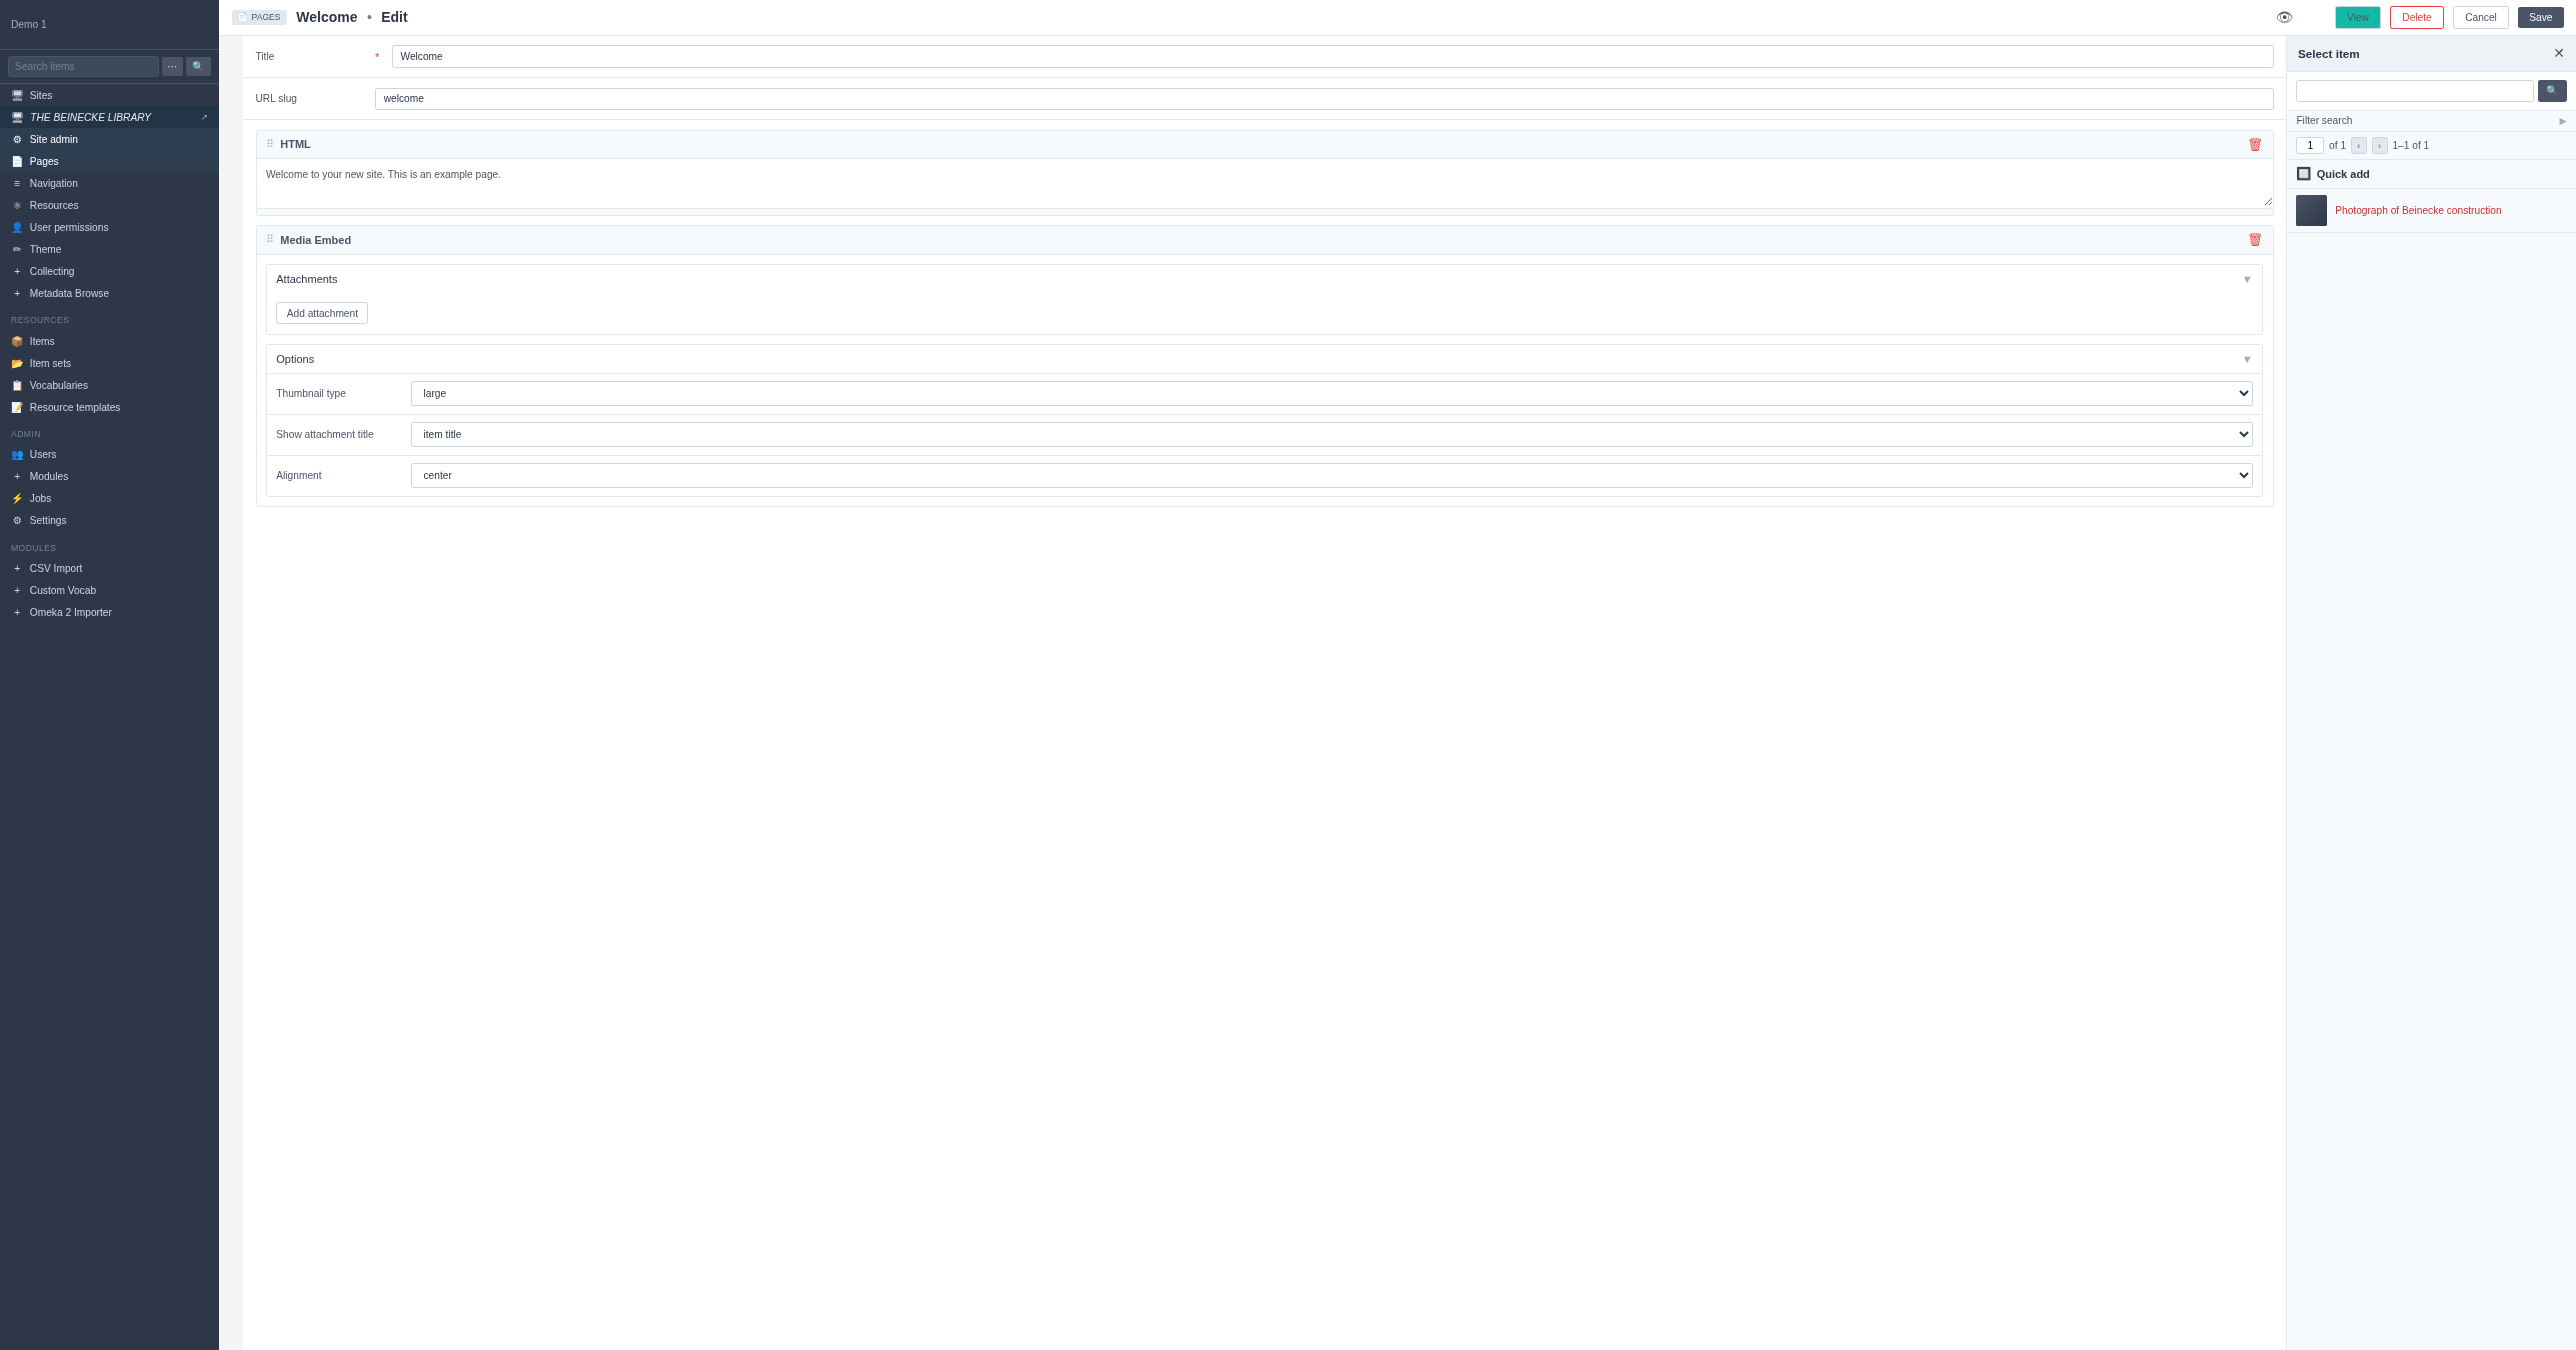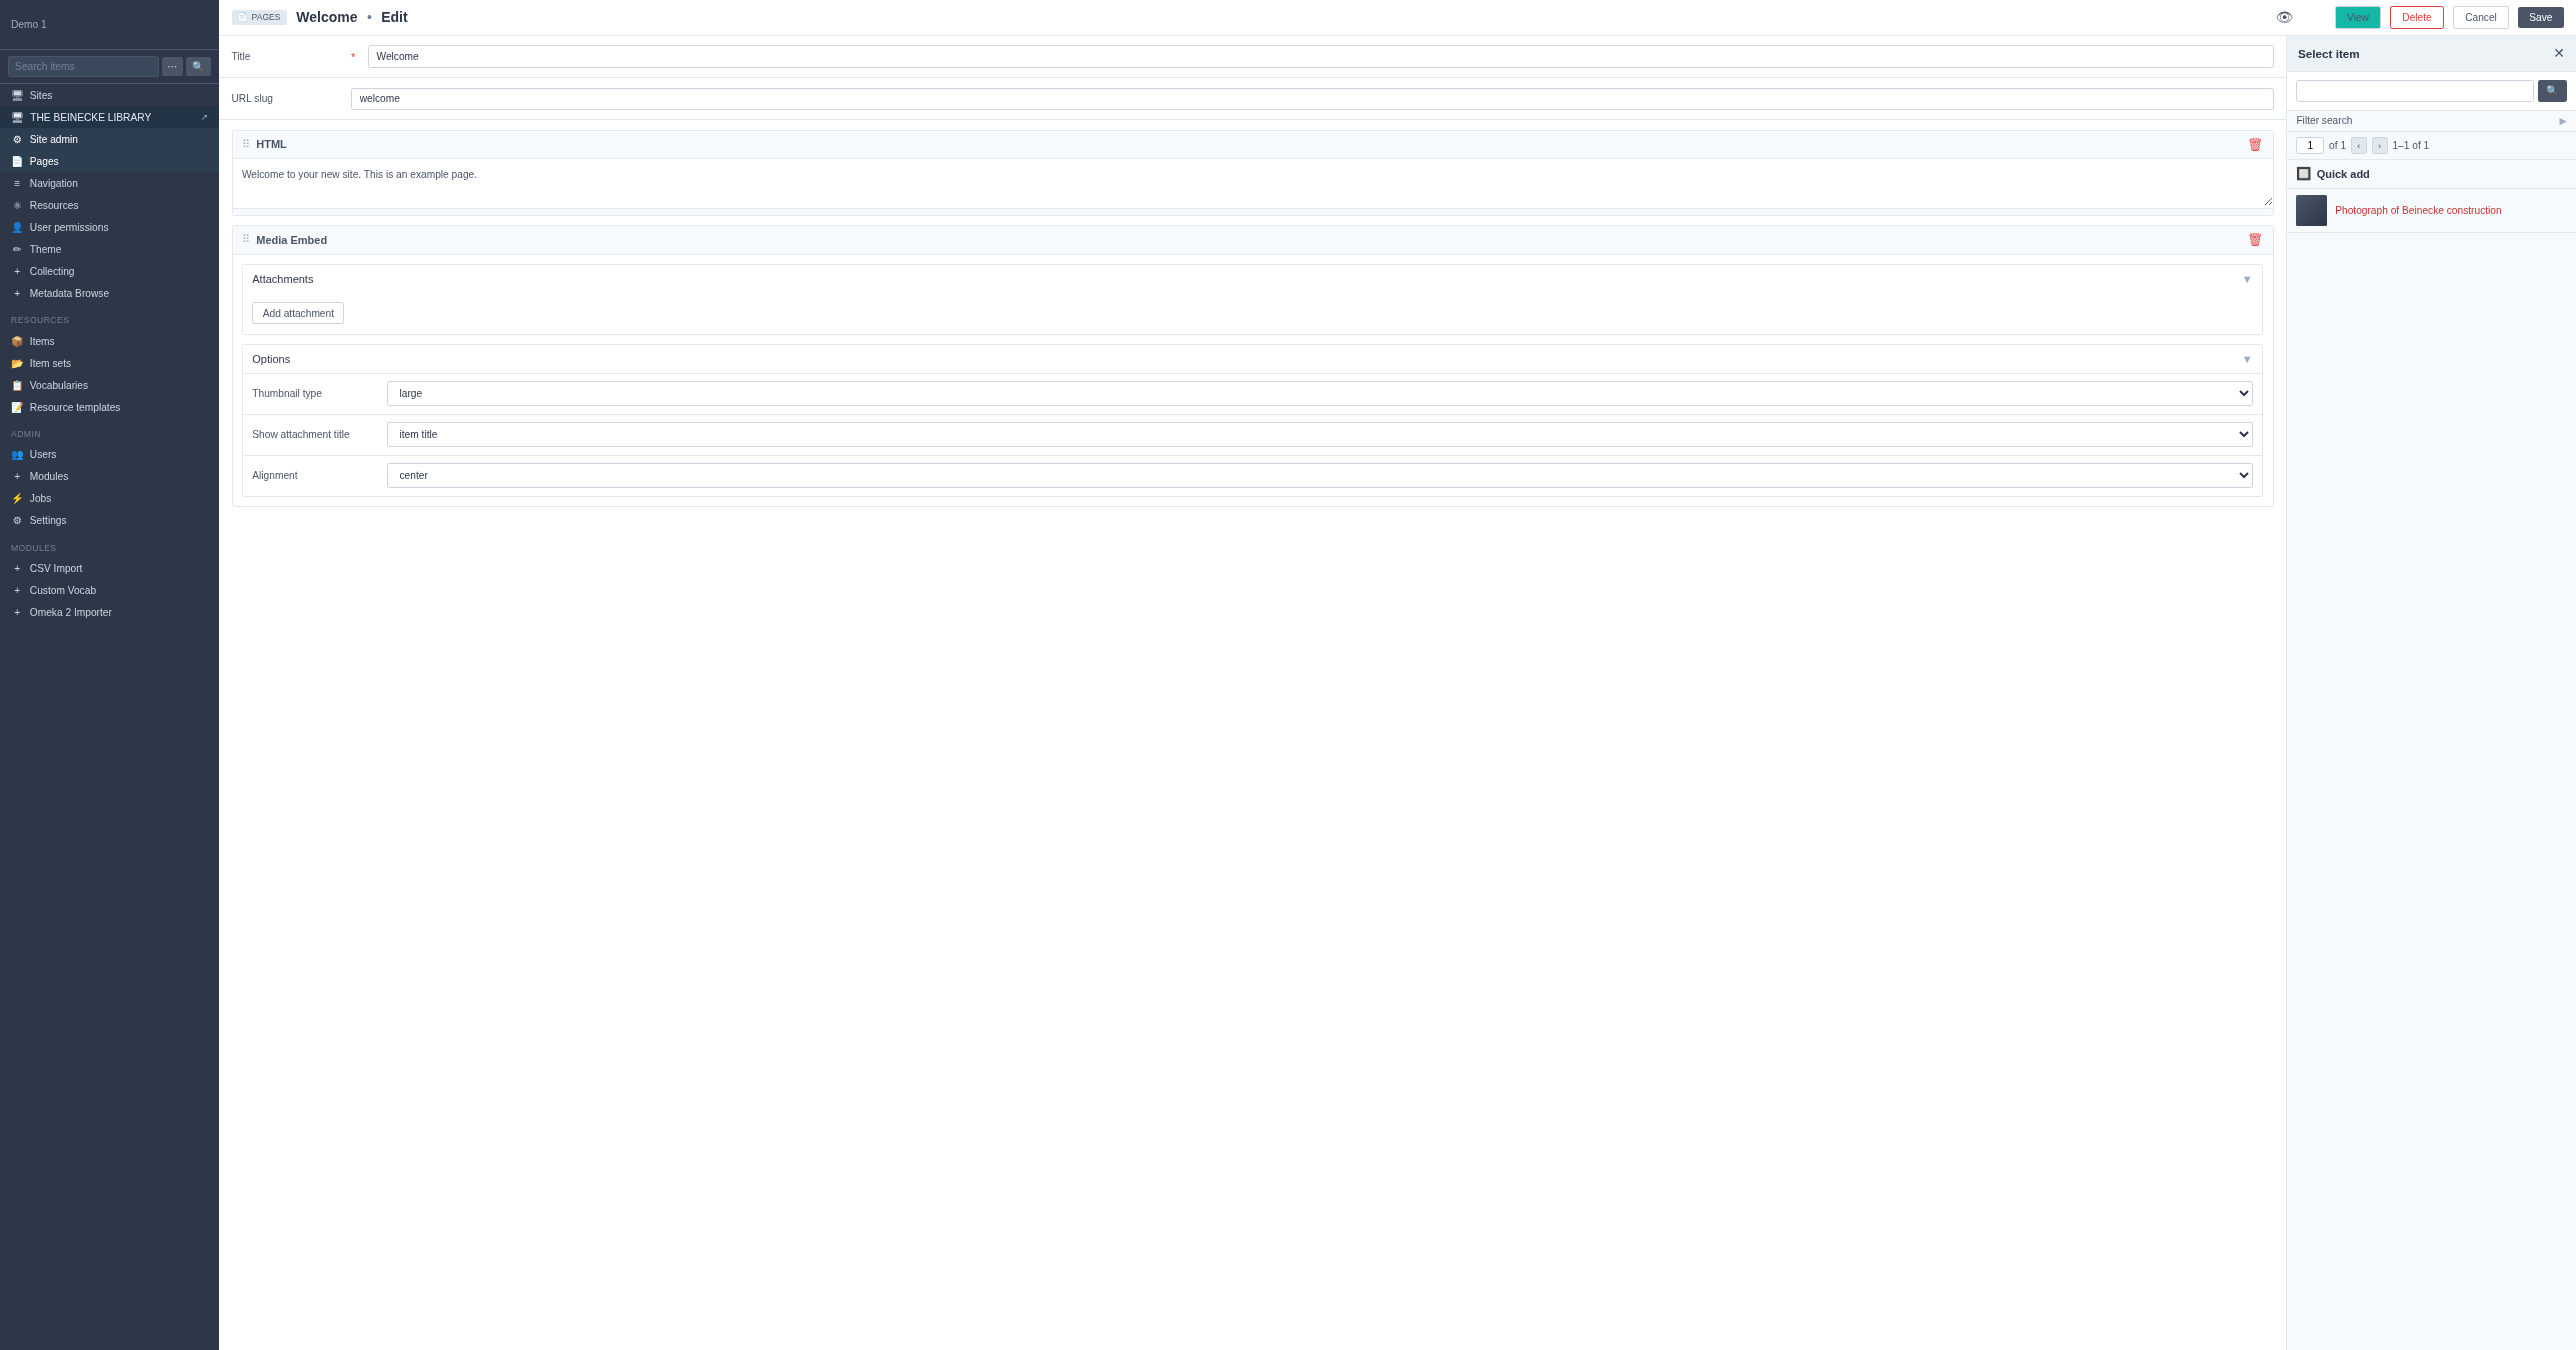--- a/index.html
+++ b/index.html
@@ -81,21 +81,21 @@
     .sidebar-site-item {
       display: flex;
       align-items: center;
       padding: 5.5px 11px;
       cursor: pointer;
       color: #e2e8f0;
       font-size: 10.2px;
       background: #243447;
       gap: 6.3px;
     }
-    .sidebar-site-item .site-name { flex: 1; }
+    .sidebar-site-item .site-name { flex: 1; font-style: italic; }
     .sidebar-site-item .external-icon { font-size: 8.6px; color: #a0aec0; }
 
     
     .main-content {
       flex: 1;
       display: flex;
       flex-direction: column;
       overflow: hidden;
     }
 
@@ -161,20 +161,21 @@
       cursor: pointer;
       font-size: 10.2px;
     }
     .eye-icon { color: #4a5568; font-size: 14px; cursor: pointer; }
 
     
     .edit-area {
       flex: 1;
       display: flex;
       overflow: hidden;
+      margin-left: 24px;
     }
 
     .edit-form {
       flex: 1;
       overflow-y: auto;
       padding: 0;
       background: #fff;
     }
 
     .form-row {

